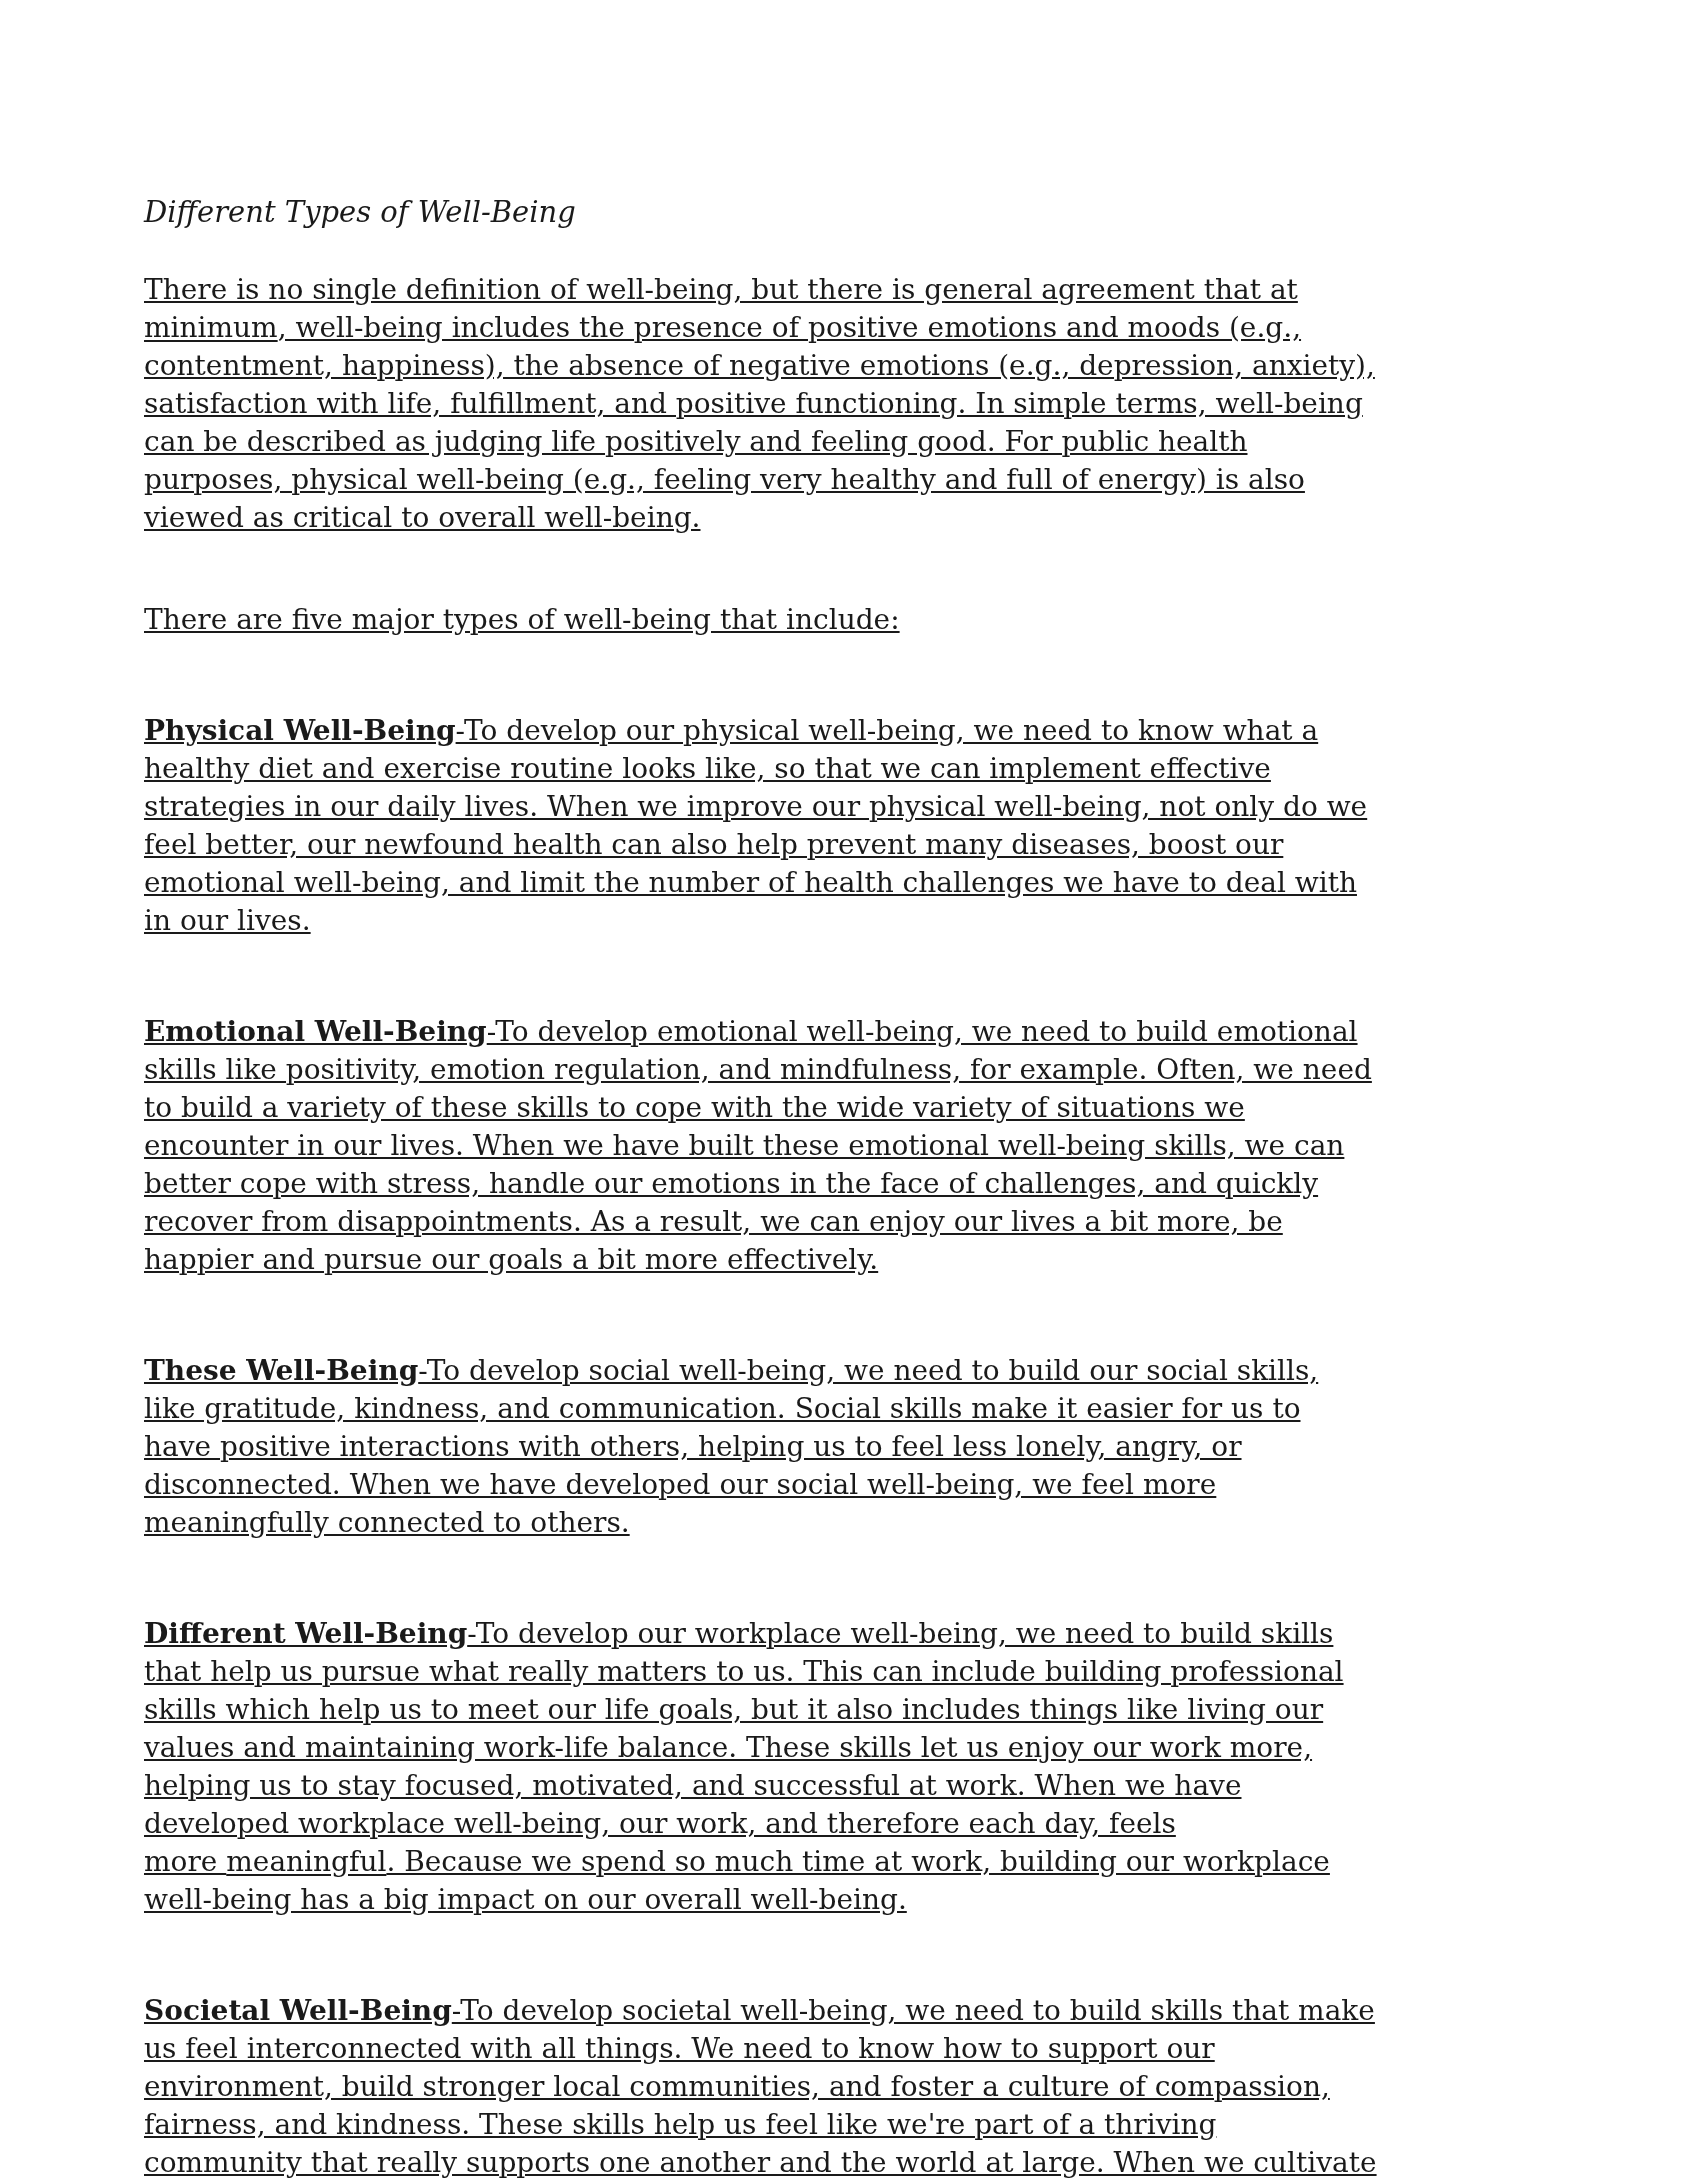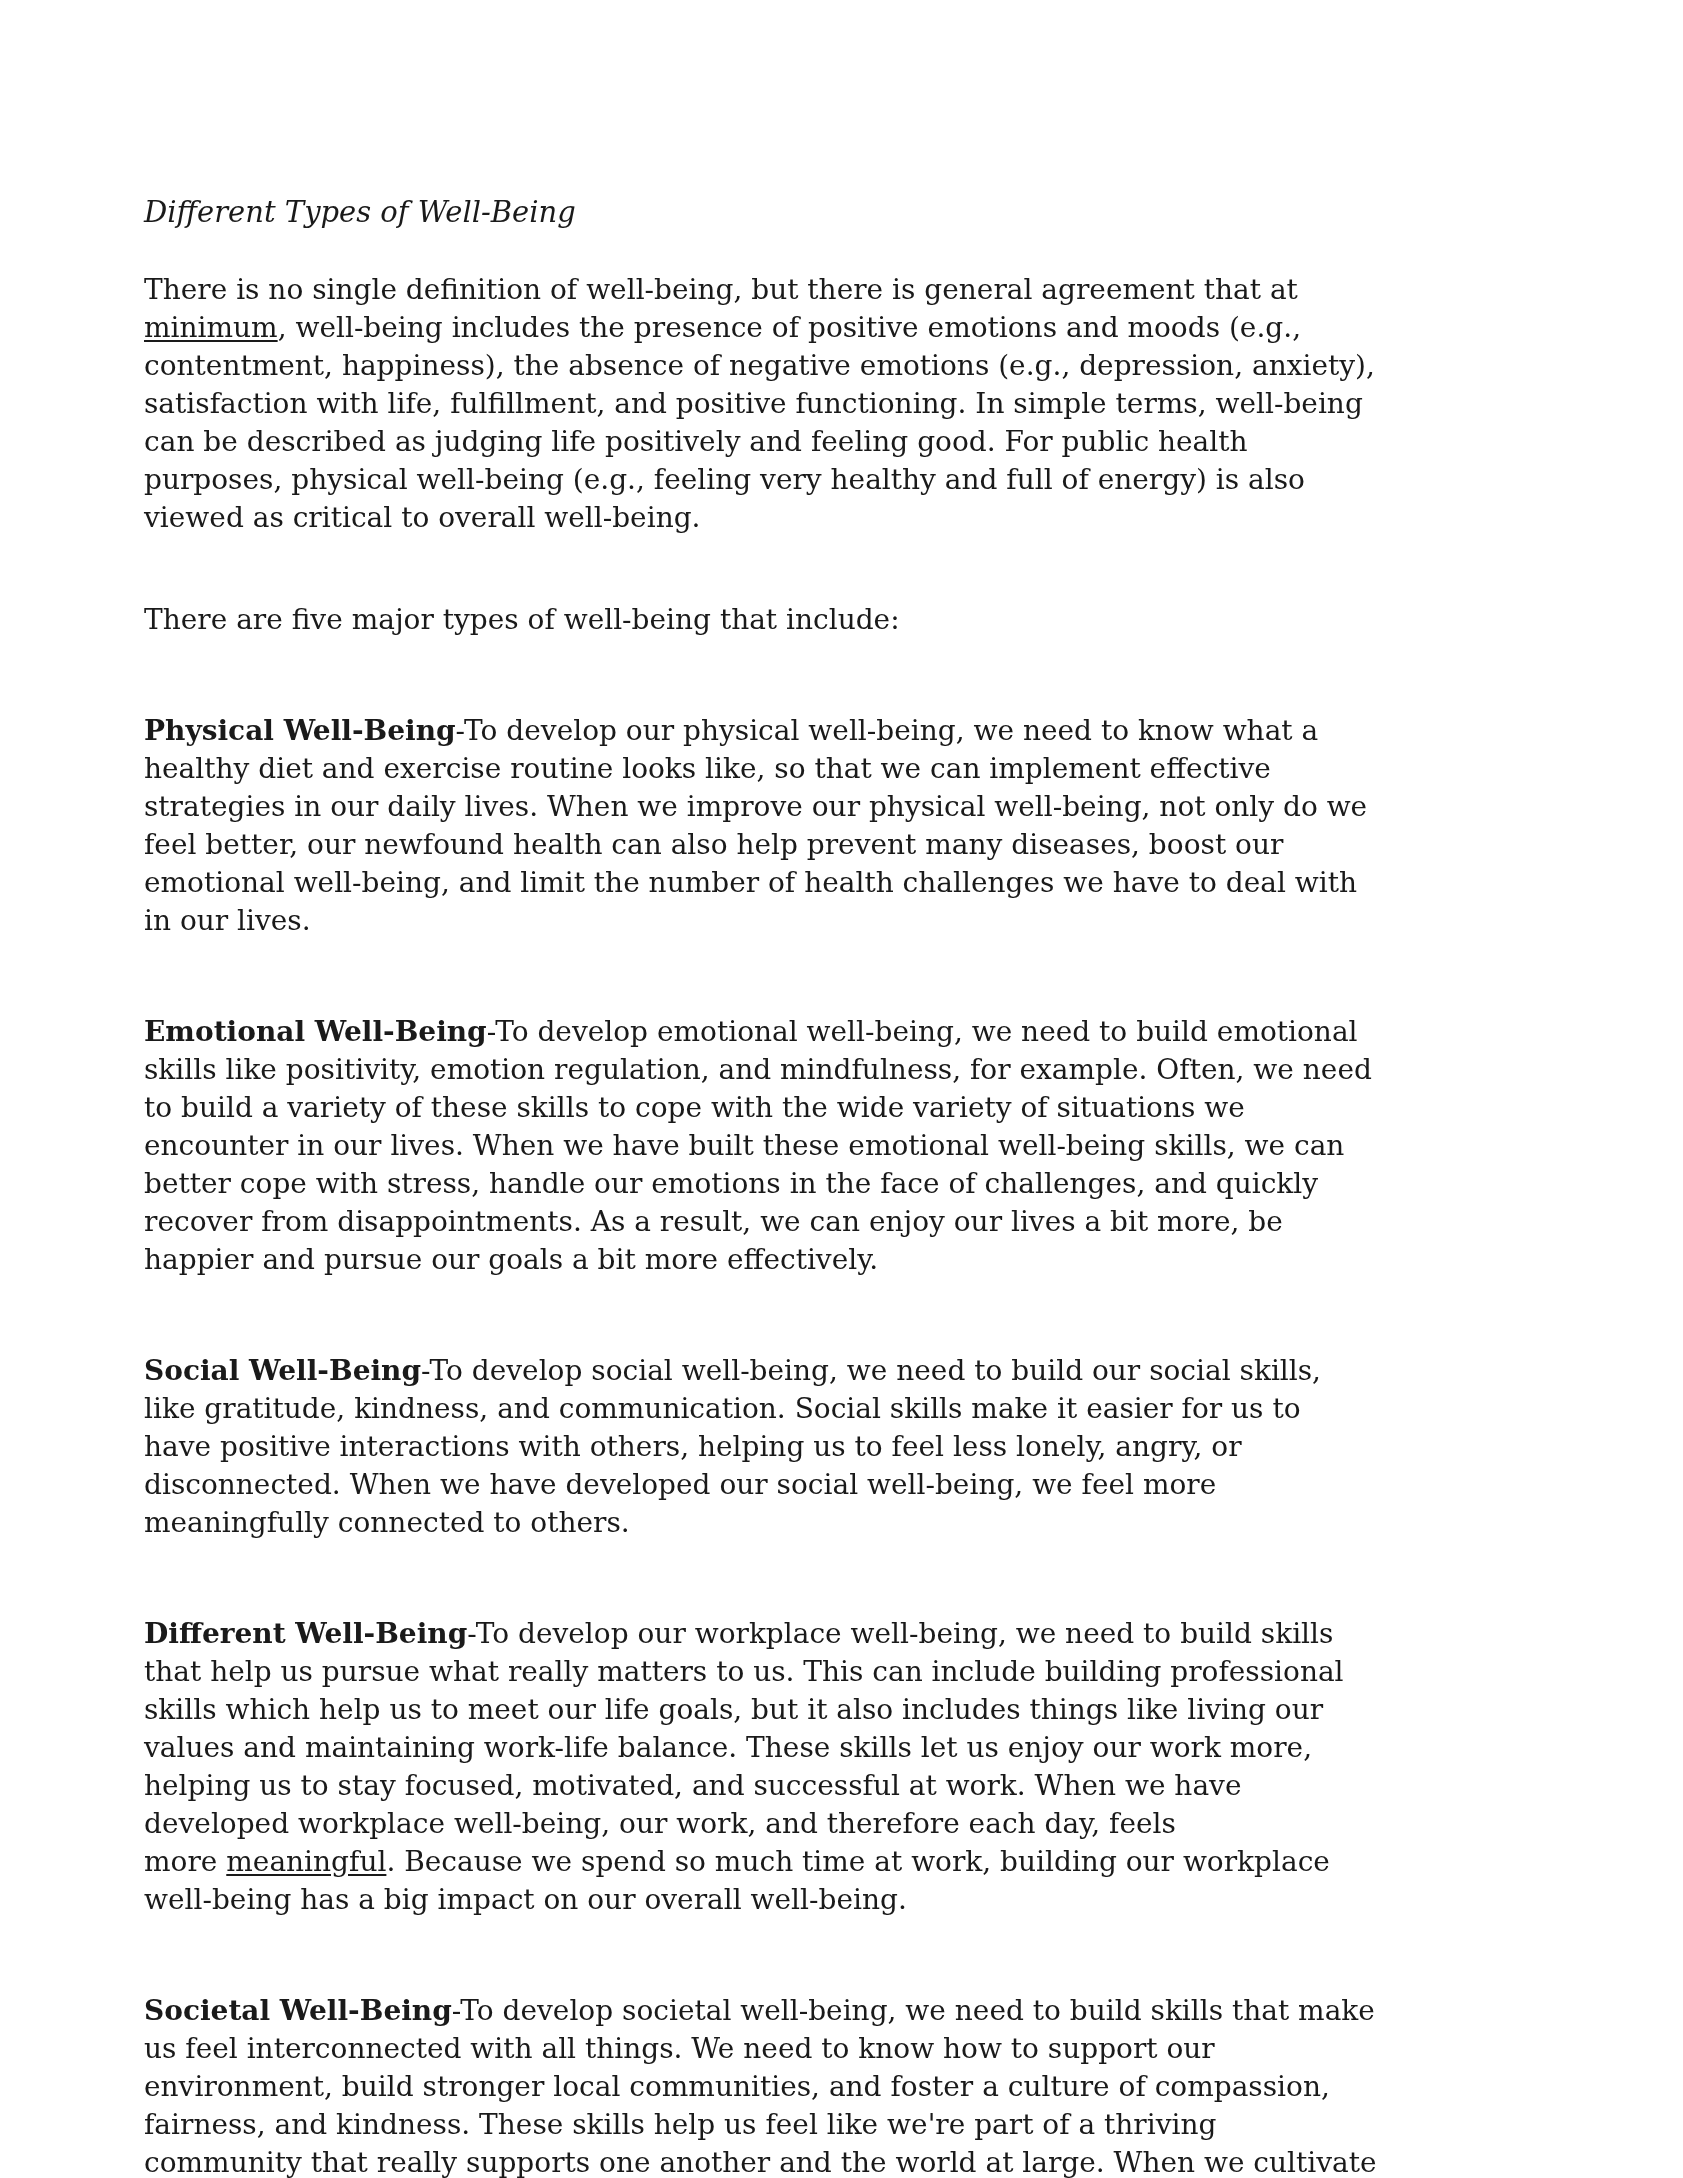--- a/index.html
+++ b/index.html
@@ -26,20 +26,21 @@
     font-size: 29px;
     line-height: 38px;
     margin: 0;
   }
   .para, .section {
     margin: 0;
     max-width: 1386px;
   }
   .para span, .section span, .para.single {
     white-space: pre-line;
+    text-decoration: underline;
   }
   .intro   { margin-top: 40px; }
   .lead-in { margin-top: 64px; }
   .section { margin-top: 73px; }
   .section-heading {
     font-weight: bold;
   }
   .u {
     text-decoration: underline;
     text-underline-offset: 3px;
@@ -70,21 +71,21 @@
 in our lives.</span></div>
 
   <div class="section"><span class="section-heading">Emotional Well-Being</span><span>-To develop emotional well-being, we need to build emotional
 skills like positivity, emotion regulation, and mindfulness, for example. Often, we need
 to build a variety of these skills to cope with the wide variety of situations we
 encounter in our lives. When we have built these emotional well-being skills, we can
 better cope with stress, handle our emotions in the face of challenges, and quickly
 recover from disappointments. As a result, we can enjoy our lives a bit more, be
 happier and pursue our goals a bit more effectively.</span></div>
 
-  <div class="section"><span class="section-heading">Social Well-Being</span><span>-To develop social well-being, we need to build our social skills,
+  <div class="section"><span class="section-heading">These Well-Being</span><span>-To develop social well-being, we need to build our social skills,
 like gratitude, kindness, and communication. Social skills make it easier for us to
 have positive interactions with others, helping us to feel less lonely, angry, or
 disconnected. When we have developed our social well-being, we feel more
 meaningfully connected to others.</span></div>
 
   <div class="section"><span class="section-heading">Different Well-Being</span><span>-To develop our workplace well-being, we need to build skills
 that help us pursue what really matters to us. This can include building professional
 skills which help us to meet our life goals, but it also includes things like living our
 values and maintaining work-life balance. These skills let us enjoy our work more,
 helping us to stay focused, motivated, and successful at work. When we have

